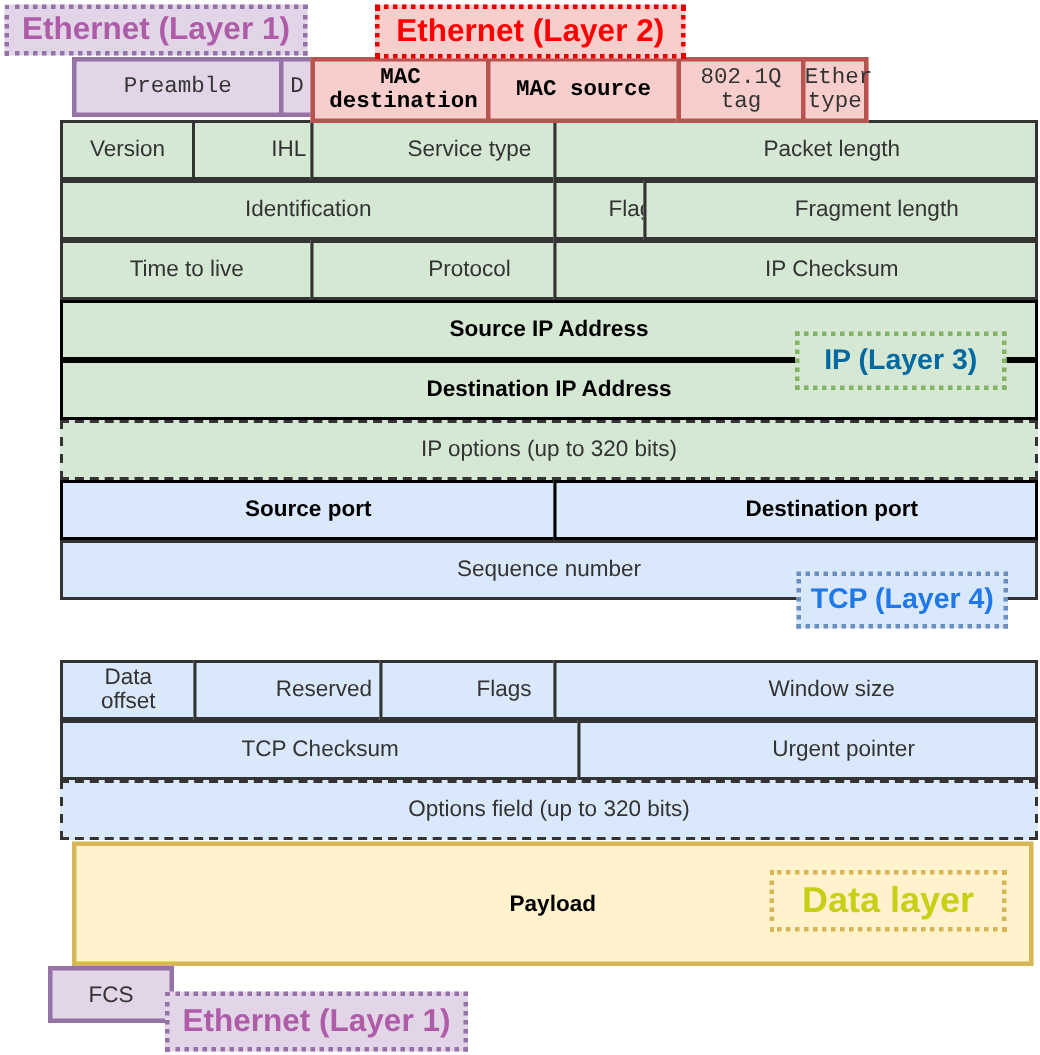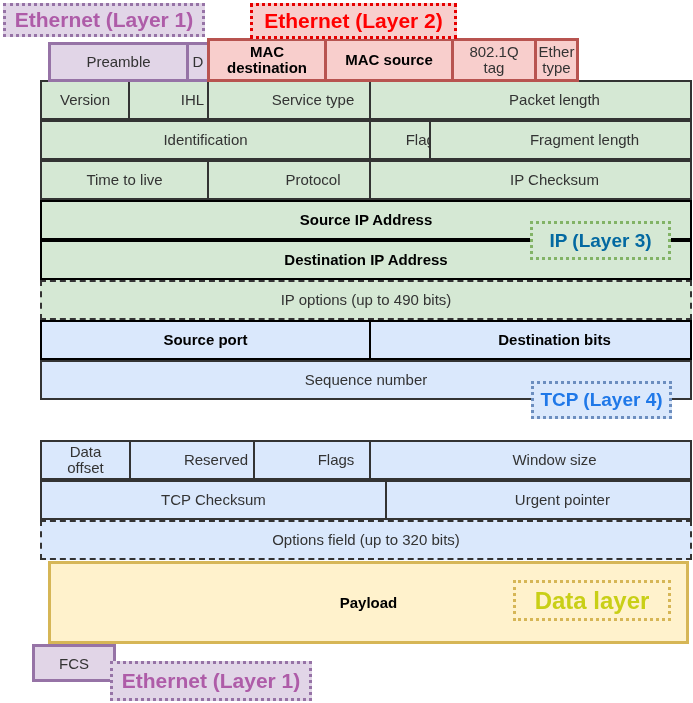--- a/index.html
+++ b/index.html
@@ -7,21 +7,21 @@
     position:relative;width:693px;height:703px;background:#ffffff;
     font-family:"Liberation Sans",sans-serif;color:#333;overflow:hidden;
   }
   
   .cell{
     box-sizing:border-box;display:flex;align-items:center;justify-content:center;
     text-align:center;font-size:15px;line-height:1.1;color:#333;
   }
   .bold{font-weight:bold;color:#000;}
   
-  .hdr-band{position:absolute;left:48px;top:38px;height:44px;display:flex;align-items:flex-end;z-index:2;}
+  .hdr-band{position:absolute;left:48px;top:38px;height:44px;display:flex;z-index:2;font-family:Liberation Mono, monospace;}
   .p-cell{height:40px;background:#E1D5E7;border:3px solid #9673A6;}
   .r-cell{height:44px;background:#F8CECC;border:3px solid #B85450;}
   .hdr-band .cell + .cell{margin-left:-3px;}
   
   .band{position:absolute;left:40px;width:652px;height:40px;display:flex;z-index:1;}
   .band .cell{border:2px solid;height:40px;}
   .band .cell + .cell{margin-left:-2px;padding-left:48px;}
   .g{background:#D5E8D4;border-color:#82B366;}
   .b{background:#DAE8FC;border-color:#6C8EBF;}
   .dashed{border-style:dashed !important;}
@@ -97,26 +97,26 @@
     <div class="cell g" style="width:164px">Protocol</div>
     <div class="cell g" style="width:323px">IP Checksum</div>
   </div>
   <div class="band" style="top:200px">
     <div class="cell g bold full">Source IP Address</div>
   </div>
   <div class="band" style="top:240px">
     <div class="cell g bold full">Destination IP Address</div>
   </div>
   <div class="band" style="top:280px">
-    <div class="cell g dashed full">IP options (up to 490 bits)</div>
+    <div class="cell g dashed full">IP options (up to 320 bits)</div>
   </div>
 
   <div class="band" style="top:320px">
     <div class="cell b bold" style="width:331px">Source port</div>
-    <div class="cell b bold" style="width:323px">Destination bits</div>
+    <div class="cell b bold" style="width:323px">Destination port</div>
   </div>
   <div class="band" style="top:360px">
     <div class="cell b full">Sequence number</div>
   </div>
   <div class="band" style="top:440px">
     <div class="cell b" style="width:91px">
         <span class="wrap46">Data offset</span>
       </div>
     <div class="cell b" style="width:126px">Reserved</div>
     <div class="cell b" style="width:118px">Flags</div>

